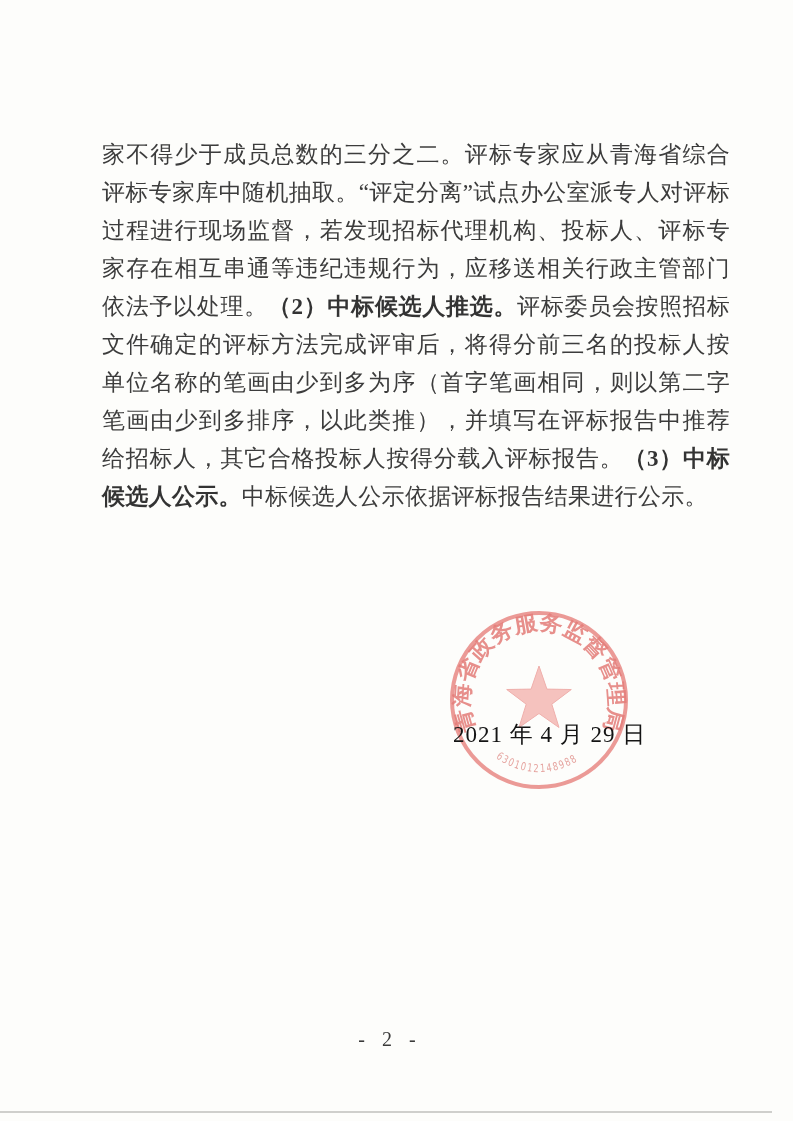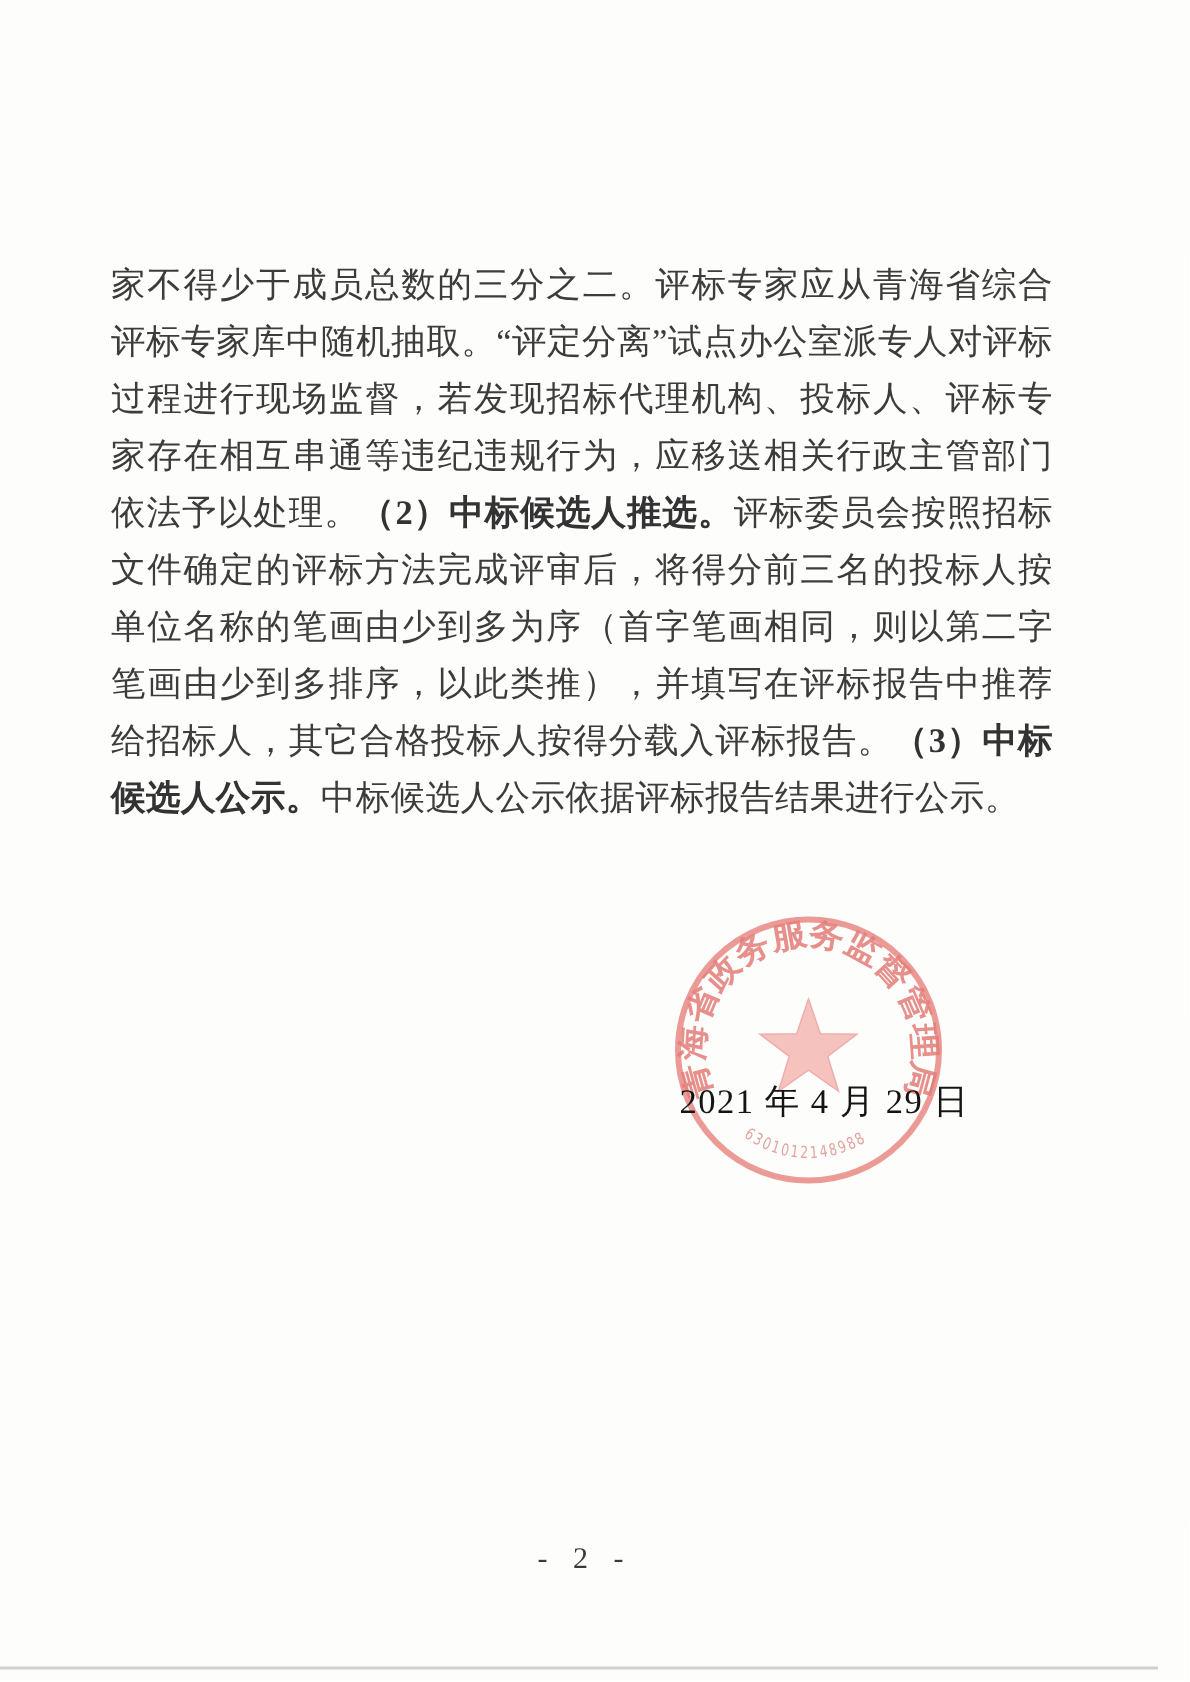--- a/index.html
+++ b/index.html
@@ -11,29 +11,28 @@
     position: relative;
     width: 793px;
     height: 1121px;
     background: #fdfdfb;
     overflow: hidden;
     font-family: "Liberation Serif", "DejaVu Serif", serif;
   }
   
   .text-block {
     position: absolute;
-    left: 74px;
+    left: 102px;
     top: 136px;
     width: 628px;
     font-size: 23px;
     line-height: 38px;
     color: #3c3c3c;
     text-align: justify;
     letter-spacing: 0.3px;
-    margin-top: 35px;
   }
   .text-block p {
     margin: 0;
     padding: 0;
   }
   .para-body2 {
     text-indent: 2em;
   }
   .bold-run {
     font-weight: bold;

